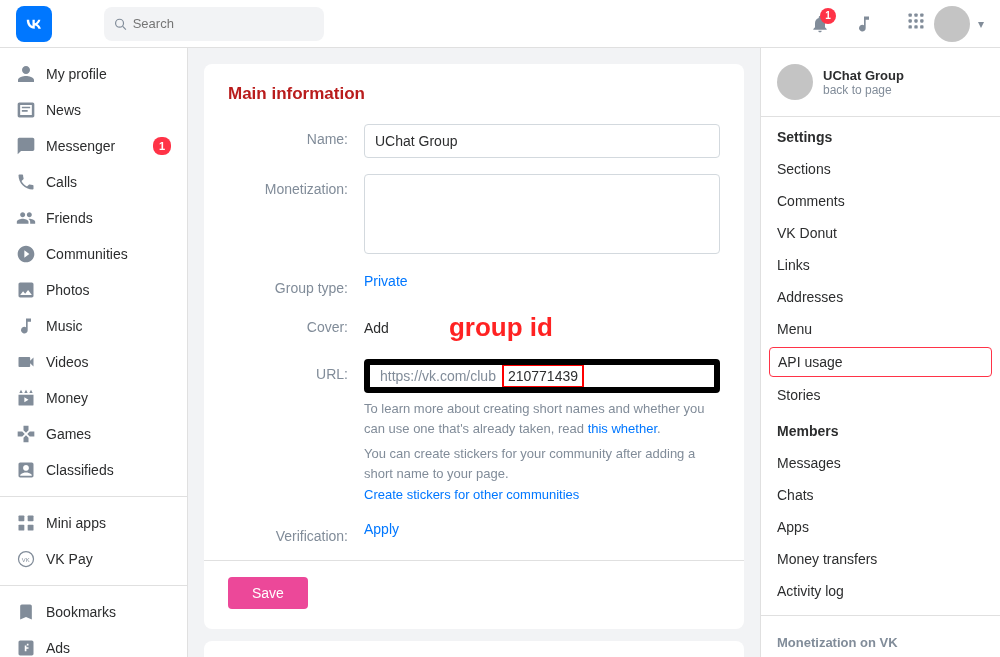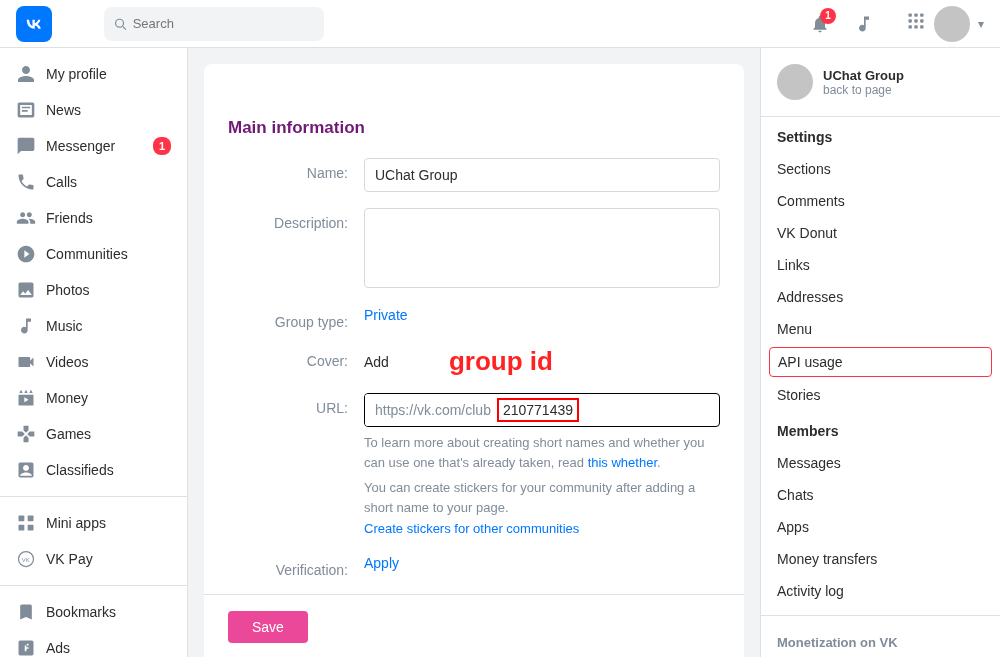--- a/index.html
+++ b/index.html
@@ -172,22 +172,21 @@
     .card {
       background: #fff;
       border-radius: 8px;
       padding: 20px 24px;
       margin-bottom: 12px;
     }
     .card-title {
       font-size: 17px;
       font-weight: 700;
       margin-bottom: 20px;
-      color: #701a75;
-      margin-top: 34px;
+      color: #b91c1c;
     }
 
     
     .form-row {
       display: flex;
       align-items: flex-start;
       margin-bottom: 16px;
       gap: 16px;
     }
     .form-label {
@@ -241,21 +240,21 @@
       border: none;
       border-radius: 4px;
       padding: 8px 24px;
       font-size: 14px;
       font-weight: 500;
       cursor: pointer;
     }
     .url-full-input {
       width: 100%;
       height: 34px;
-      border: 1px solid #000000;
+      border: 6px solid #000000;
       border-radius: 4px;
       font-size: 14px;
       padding: 0;
       outline: none;
       display: flex; align-items: center;
       overflow: hidden;
     }
     .url-static-part {
       padding: 0 6px 0 10px;
       color: #818c99;
@@ -461,21 +460,21 @@
       
       <div class="form-row">
         <div class="form-label">Name:</div>
         <div class="form-control">
           <input type="text" class="form-input" value="UChat Group" style="">
         </div>
       </div>
 
       
       <div class="form-row">
-        <div class="form-label">Description:</div>
+        <div class="form-label">Monetization:</div>
         <div class="form-control">
           <textarea class="form-textarea" style=""></textarea>
         </div>
       </div>
 
       
       <div class="form-row">
         <div class="form-label">Group type:</div>
         <div class="form-control">
           <a class="group-type-link">Private</a>

